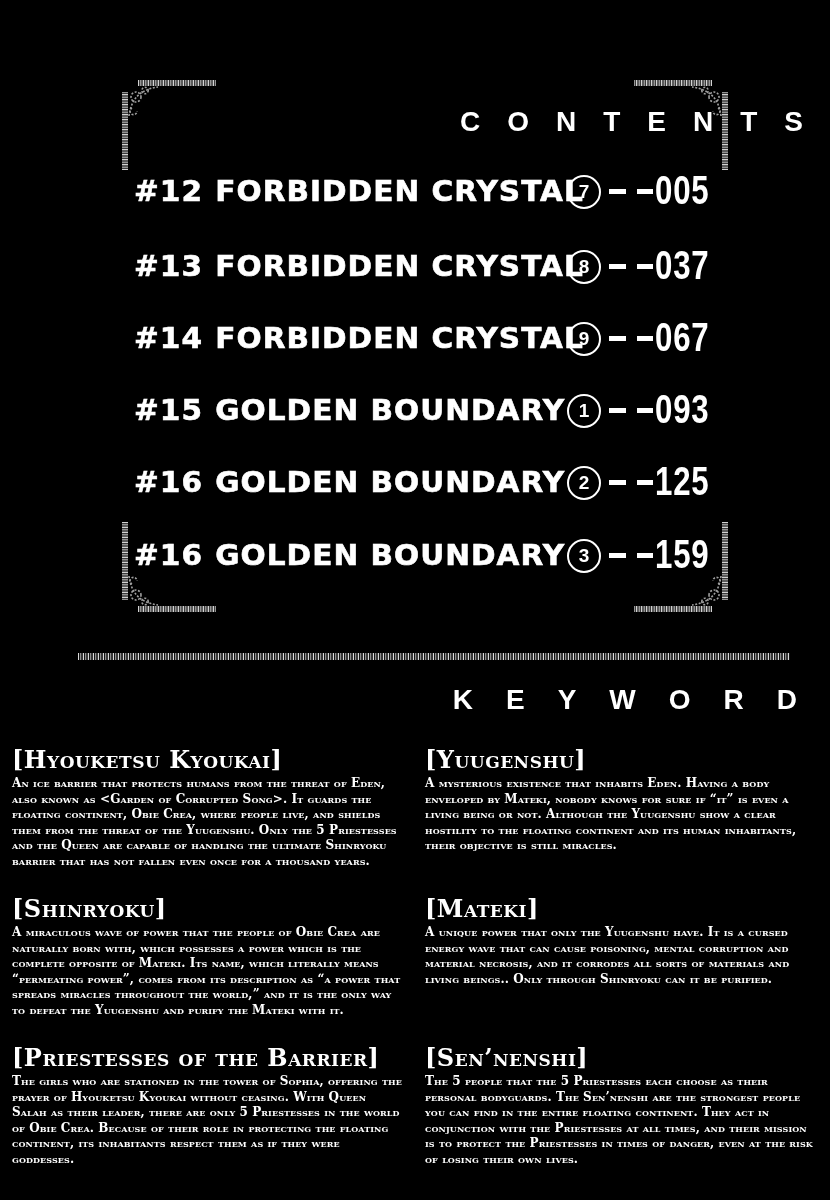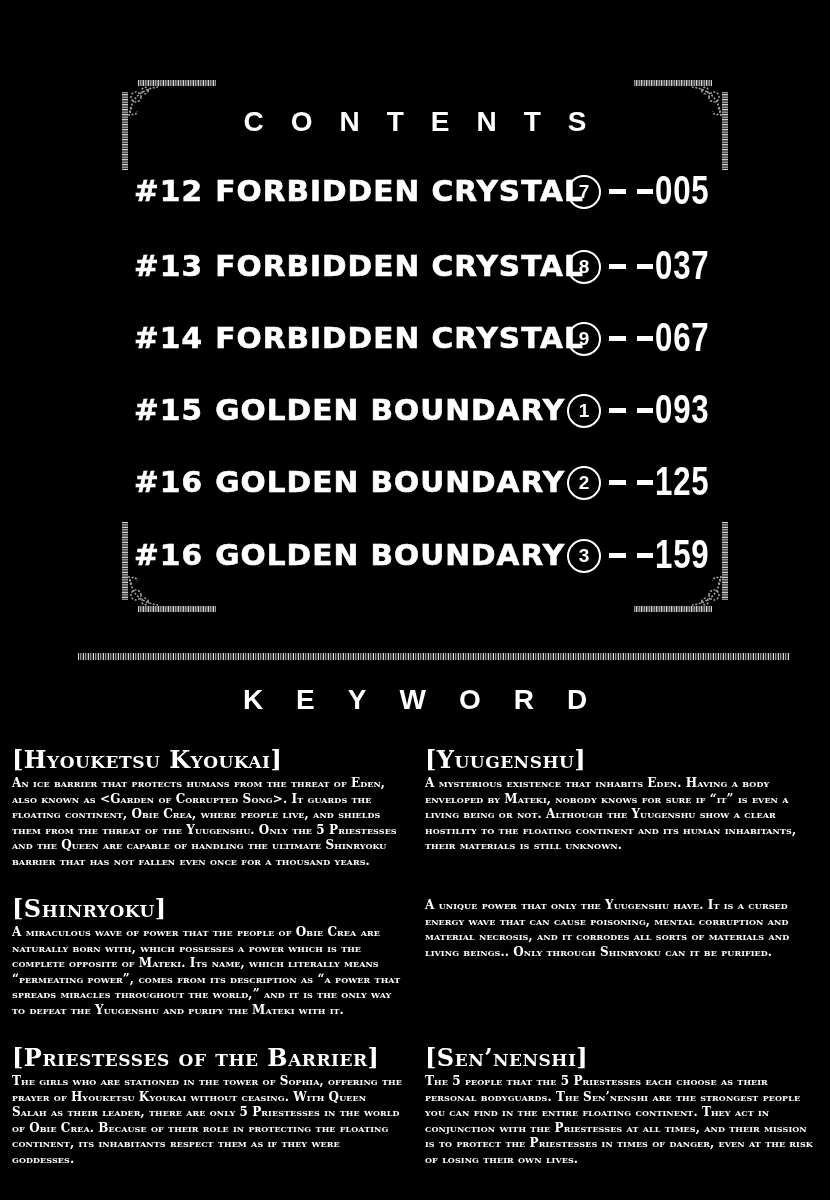--- a/index.html
+++ b/index.html
@@ -13,21 +13,21 @@
     background:repeating-linear-gradient(90deg,#d2d2d2 0 1px,#3a3a3a 1px 2px,#949494 2px 3px,#5c5c5c 3px 5px);}
   .corner .vbar{position:absolute;left:0;top:12px;width:6px;height:78px;
     background:repeating-linear-gradient(0deg,#d2d2d2 0 1px,#3a3a3a 1px 2px,#949494 2px 3px,#5c5c5c 3px 5px);}
   .corner svg{position:absolute;left:3px;top:4px;}
   .corner.tl{left:0;top:0;}
   .corner.tr{right:0;top:0;transform:scaleX(-1);}
   .corner.bl{left:0;bottom:0;transform:scaleY(-1);}
   .corner.br{right:0;bottom:0;transform:scale(-1,-1);}
 
   
-  .big-title{position:absolute;left:0;width:100%;display:flex;justify-content:center;}
+  .big-title{position:absolute;left:0;width:100%;display:flex;justify-content:flex-end;}
   .big-title span{font-family:"Liberation Sans",sans-serif;font-weight:bold;font-size:28px;}
   .contents-title{top:106px;}
   .contents-title span{letter-spacing:27px;padding-left:27px;}
   .keyword-title{top:684px;}
   .keyword-title span{letter-spacing:33px;padding-left:33px;}
 
   
   .toc-row{position:absolute;left:0;width:100%;height:40px;}
   .r1{top:172px}.r2{top:247px}.r3{top:319px}.r4{top:391px}.r5{top:463px}.r6{top:536px}
   .row-title{position:absolute;left:134px;top:2px;font-family:"DejaVu Sans",sans-serif;
@@ -189,27 +189,28 @@
     <span>KEYWORD</span>
   </div>
 
   <div class="glossary">
     <div class="entry">
       <div class="term">[Hyouketsu Kyoukai]</div>
       <div class="def">An ice barrier that protects humans from the threat of Eden, also known as &lt;Garden of Corrupted Song&gt;. It guards the floating continent, Obie Crea, where people live, and shields them from the threat of the Yuugenshu. Only the 5 Priestesses and the Queen are capable of handling the ultimate Shinryoku barrier that has not fallen even once for a thousand years.</div>
     </div>
     <div class="entry">
       <div class="term">[Yuugenshu]</div>
-      <div class="def">A mysterious existence that inhabits Eden. Having a body enveloped by Mateki, nobody knows for sure if “it” is even a living being or not. Although the Yuugenshu show a clear hostility to the floating continent and its human inhabitants, their materials is still unknown.</div>
+      <div class="def">A mysterious existence that inhabits Eden. Having a body enveloped by Mateki, nobody knows for sure if “it” is even a living being or not. Although the Yuugenshu show a clear hostility to the floating continent and its human inhabitants, their objective is still miracles.</div>
     </div>
     <div class="entry">
       <div class="term">[Shinryoku]</div>
       <div class="def">A miraculous wave of power that the people of Obie Crea are naturally born with, which possesses a power which is the complete opposite of Mateki. Its name, which literally means “permeating power”, comes from its description as “a power that spreads miracles throughout the world,” and it is the only way to defeat the Yuugenshu and purify the Mateki with it.</div>
     </div>
     <div class="entry">
+      <div class="term">[Mateki]</div>
       <div class="def">A unique power that only the Yuugenshu have. It is a cursed energy wave that can cause poisoning, mental corruption and material necrosis, and it corrodes all sorts of materials and living beings.. Only through Shinryoku can it be purified.</div>
     </div>
     <div class="entry">
       <div class="term">[Priestesses of the Barrier]</div>
       <div class="def">The girls who are stationed in the tower of Sophia, offering the prayer of Hyouketsu Kyoukai without ceasing. With Queen Salah as their leader, there are only 5 Priestesses in the world of Obie Crea. Because of their role in protecting the floating continent, its inhabitants respect them as if they were goddesses.</div>
     </div>
     <div class="entry">
       <div class="term">[Sen’nenshi]</div>
       <div class="def">The 5 people that the 5 Priestesses each choose as their personal bodyguards. The Sen’nenshi are the strongest people you can find in the entire floating continent. They act in conjunction with the Priestesses at all times, and their mission is to protect the Priestesses in times of danger, even at the risk of losing their own lives.</div>
     </div>

